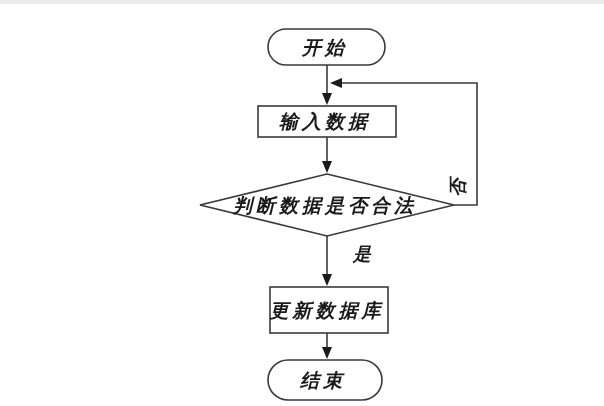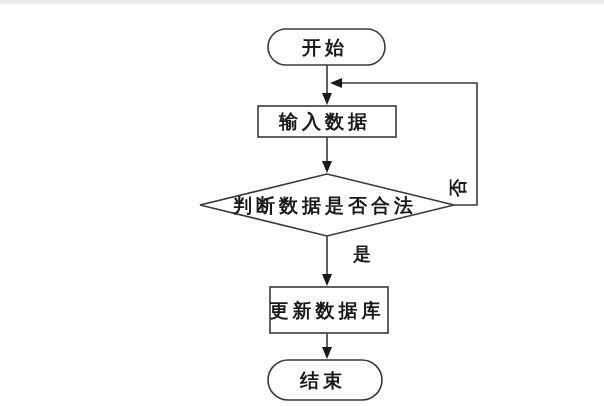--- a/index.html
+++ b/index.html
@@ -7,20 +7,21 @@
     padding: 0;
     background: #ffffff;
     font-family: "Liberation Sans", "DejaVu Sans", sans-serif;
   }
   .screen {
     position: relative;
     width: 604px;
     height: 406px;
     background: #ffffff;
     overflow: hidden;
+    font-style: italic;
   }
   .top-band {
     position: absolute;
     top: 0; left: 0;
     width: 604px;
     height: 4px;
     background: #ececec;
   }
   svg { display: block; }
   .shape {

